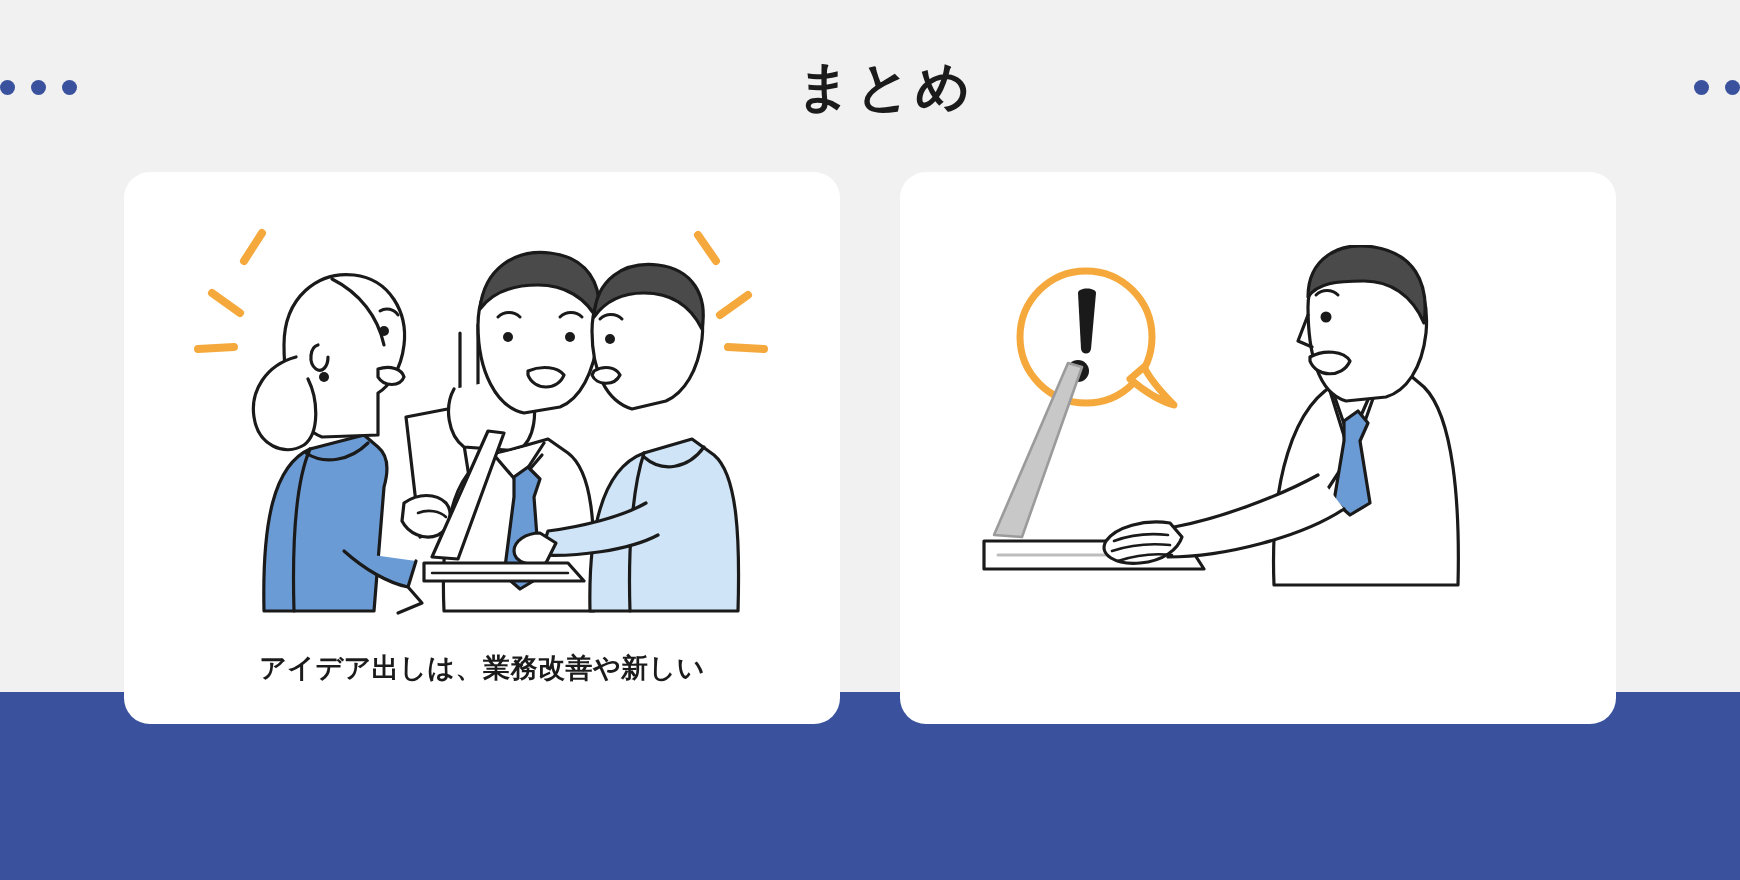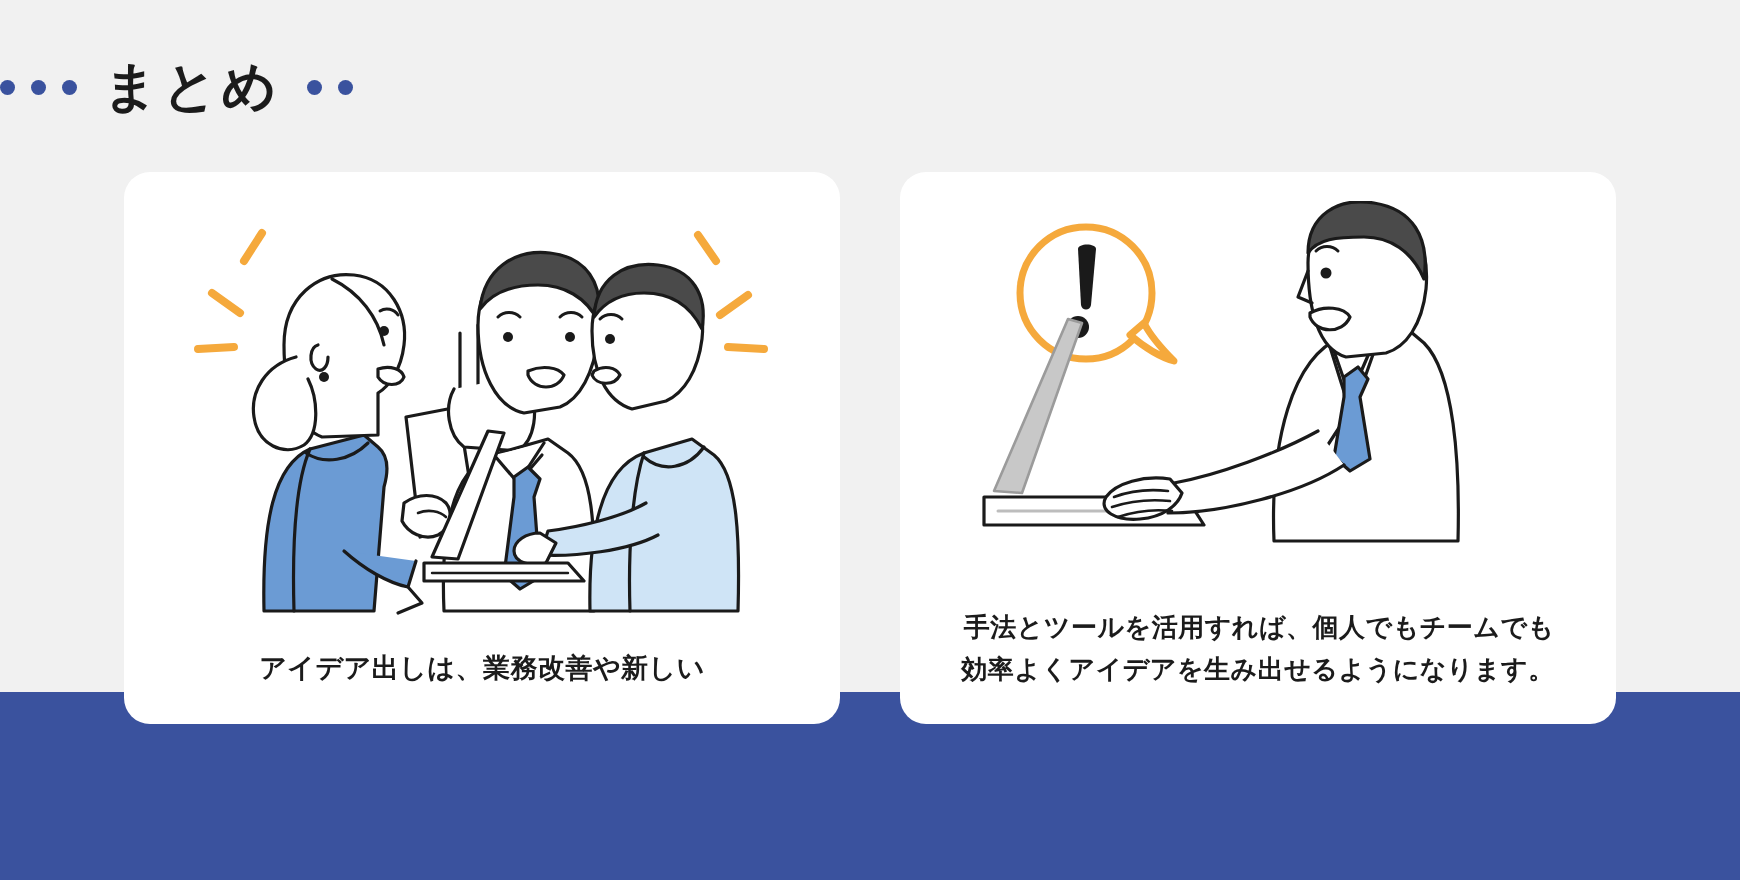--- a/index.html
+++ b/index.html
@@ -19,21 +19,21 @@
     z-index: 0;
   }
 
   
   #title-row {
     position: absolute;
     top: 52px; left: 0; right: 0;
     height: 70px;
     display: flex;
     align-items: center;
-    justify-content: flex-start;
+    justify-content: space-between;
     gap: 26px;
     z-index: 2;
   }
   .dot-group { display: flex; align-items: center; gap: 16px; }
   .dot {
     width: 15px; height: 15px;
     border-radius: 50%;
     background: #3a529e;
     display: block;
   }
@@ -260,19 +260,15 @@
           <path d="M340 230 C300 252 240 274 196 282 L190 312 C246 312 324 292 366 264" fill="#ffffff" stroke="#1a1a1a"></path>
 
           <path d="M192 278 C166 274 138 282 128 296 C120 310 138 320 162 318
                    C186 316 200 304 204 292 Z" fill="#ffffff" stroke="#1a1a1a"></path>
           <path d="M136 296 C152 290 172 288 190 290" stroke="#1a1a1a" fill="none" stroke-width="2.6"></path>
           <path d="M134 306 C152 300 172 298 192 300" stroke="#1a1a1a" fill="none" stroke-width="2.6"></path>
           <path d="M140 316 C158 310 176 308 194 310" stroke="#1a1a1a" fill="none" stroke-width="2.6"></path>
         </g>
       </svg>
     </div>
-    <div class="card-caption">
-      <span class="cap-line">手法とツールを活用すれば、個人でもチームでも</span>
-      <span class="cap-line">効率よくアイデアを生み出せるようになります。</span>
-    </div>
   </div>
 
 </div>
 
 </body></html>

